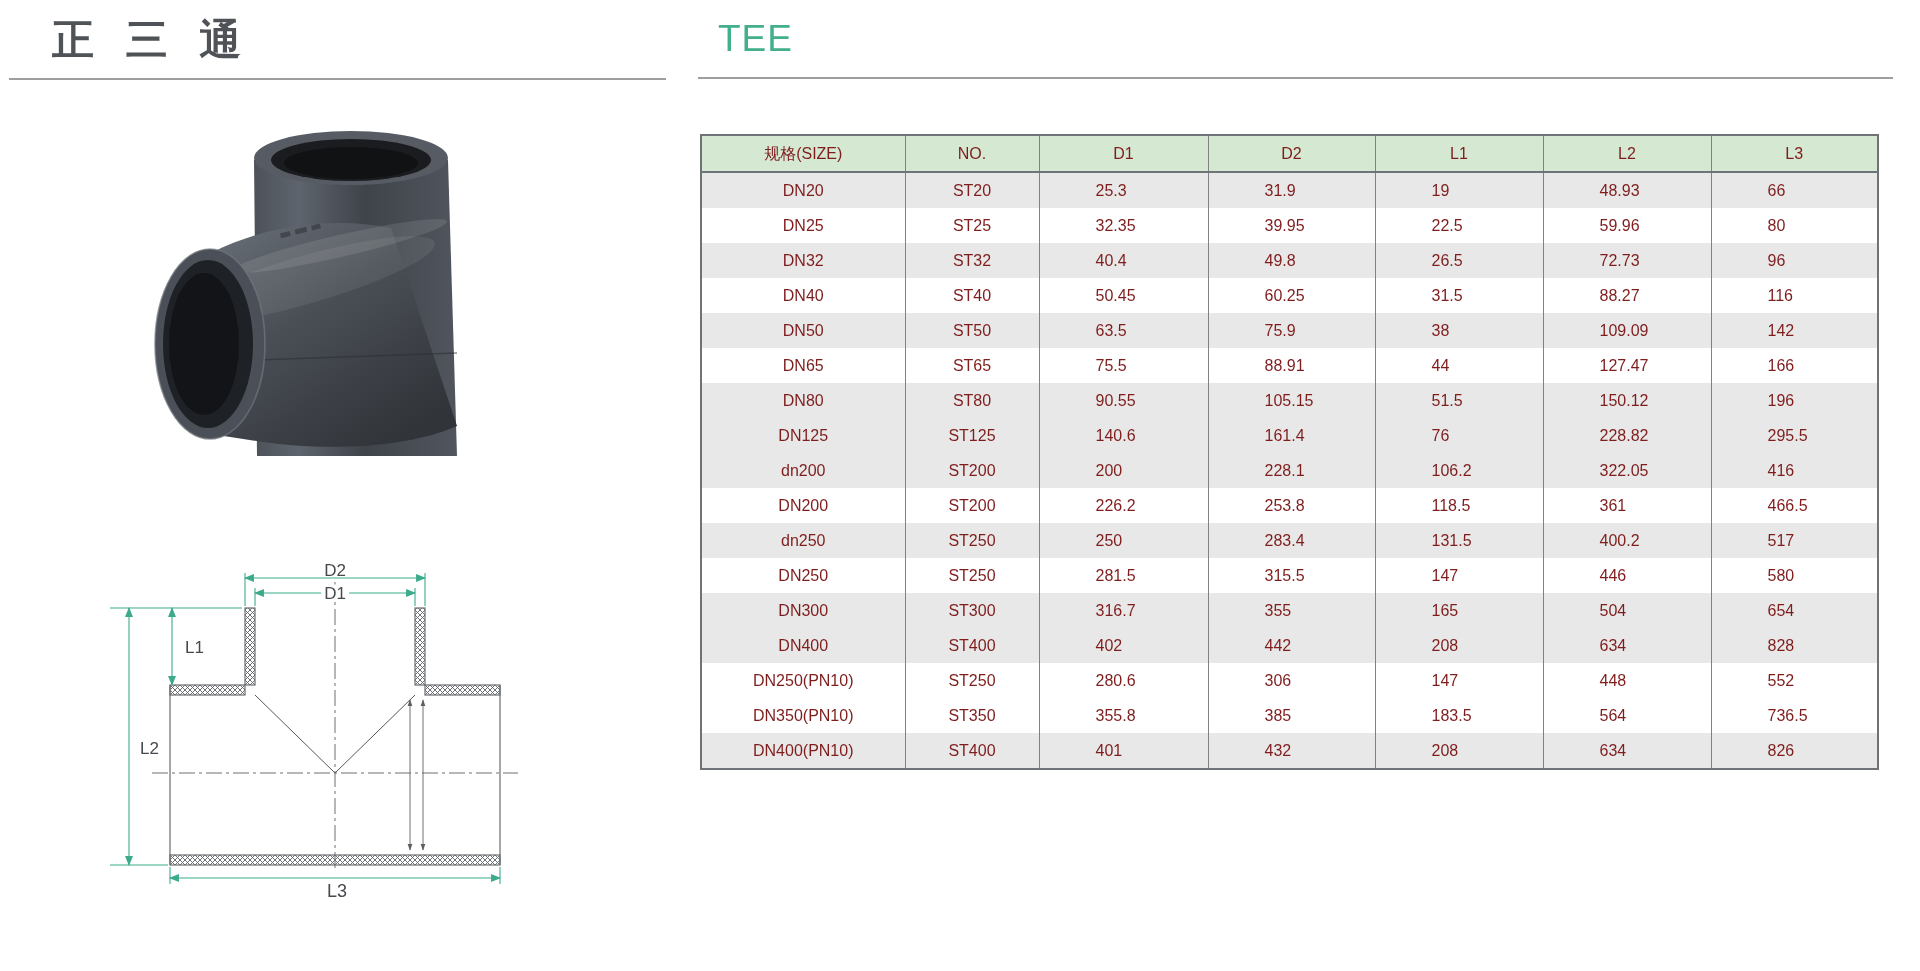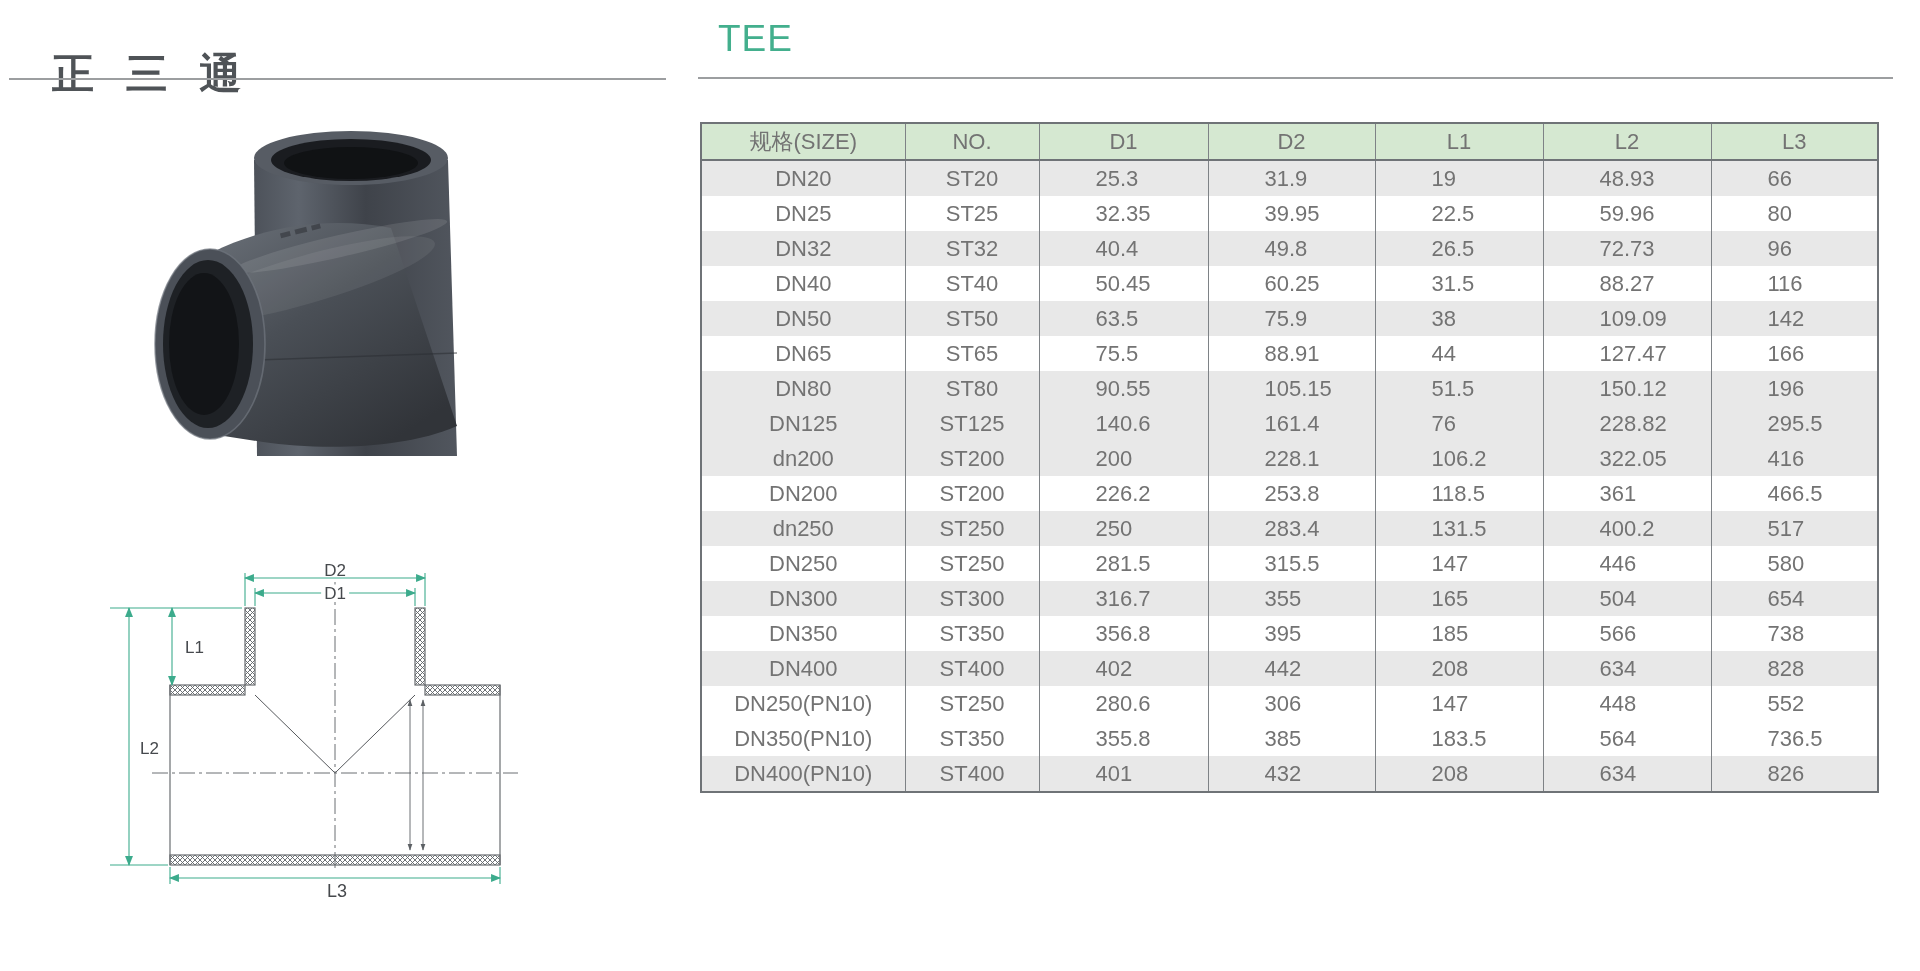--- a/index.html
+++ b/index.html
@@ -1,43 +1,43 @@
 <!DOCTYPE html>
 <html><head>
 <meta charset="utf-8">
 <style>
   html,body{margin:0;padding:0;background:#ffffff;}
   .page{position:relative;width:1920px;height:971px;background:#ffffff;overflow:hidden;
         font-family:"Liberation Sans",sans-serif;}
 
   
   .title-cn{position:absolute;left:52px;top:12px;font-size:42px;font-weight:600;
-            color:#4f5357;letter-spacing:10px;margin-top:34px;}
+            color:#4f5357;letter-spacing:10px;}
   .rule-left{position:absolute;left:9px;top:78px;width:657px;height:2px;background:#9c9ea0;}
   .title-en{position:absolute;left:698px;top:18px;font-size:37px;font-weight:400;
             color:#43af8d;letter-spacing:1px;margin-left:20px;}
   .rule-right{position:absolute;left:698px;top:77px;width:1195px;height:2px;background:#9c9ea0;}
 
   
   svg.photo{position:absolute;left:105px;top:98px;width:415px;height:362px;}
 
   
   .diagram{position:absolute;left:90px;top:560px;width:440px;height:340px;}
   .diagram svg{position:absolute;left:0;top:0;}
   .dim{position:absolute;font-size:17px;color:#46494d;background:#ffffff;
        padding:0 3px;white-space:nowrap;line-height:1;}
   .dim-d2{left:245px;top:10px;transform:translate(-50%,-50%);background:transparent;}
   .dim-d1{left:245px;top:33px;transform:translate(-50%,-50%);}
   .dim-l1{left:92px;top:87px;transform:translate(0,-50%);background:transparent;}
   .dim-l2{left:47px;top:188px;transform:translate(0,-50%);}
   .dim-l3{left:247px;top:331px;transform:translate(-50%,-50%);background:transparent;font-size:18px;}
 
   
-  table.spec{position:absolute;left:700px;top:122px;width:1177px;border-collapse:collapse;
-             table-layout:fixed;font-size:22px;color:#737373;border:2px solid #6f7377;}
+  table.spec{position:absolute;left:700px;top:134px;width:1177px;border-collapse:collapse;
+             table-layout:fixed;font-size:16px;color:#7f1d1d;border:2px solid #6f7377;}
   .spec th,.spec td{height:35px;padding:0;border-left:1px solid #7e8286;border-right:1px solid #7e8286;
              text-align:center;font-weight:400;white-space:nowrap;overflow:hidden;line-height:35px;}
   .spec thead th{background:#d5e8d1;border-bottom:2px solid #6f7377;}
   .spec td.num{text-align:left;padding-left:56px;}
   .spec tr.alt td{background:#e8e8e8;}
 </style>
 </head>
 <body>
 
 <div class="page">
@@ -278,29 +278,20 @@
         </tr>
         <tr class="alt">
           <td>DN300</td>
           <td>ST300</td>
           <td class="num">316.7</td>
           <td class="num">355</td>
           <td class="num">165</td>
           <td class="num">504</td>
           <td class="num">654</td>
         </tr>
-        <tr>
-          <td>DN350</td>
-          <td>ST350</td>
-          <td class="num">356.8</td>
-          <td class="num">395</td>
-          <td class="num">185</td>
-          <td class="num">566</td>
-          <td class="num">738</td>
-        </tr>
         <tr class="alt">
           <td>DN400</td>
           <td>ST400</td>
           <td class="num">402</td>
           <td class="num">442</td>
           <td class="num">208</td>
           <td class="num">634</td>
           <td class="num">828</td>
         </tr>
         <tr>

